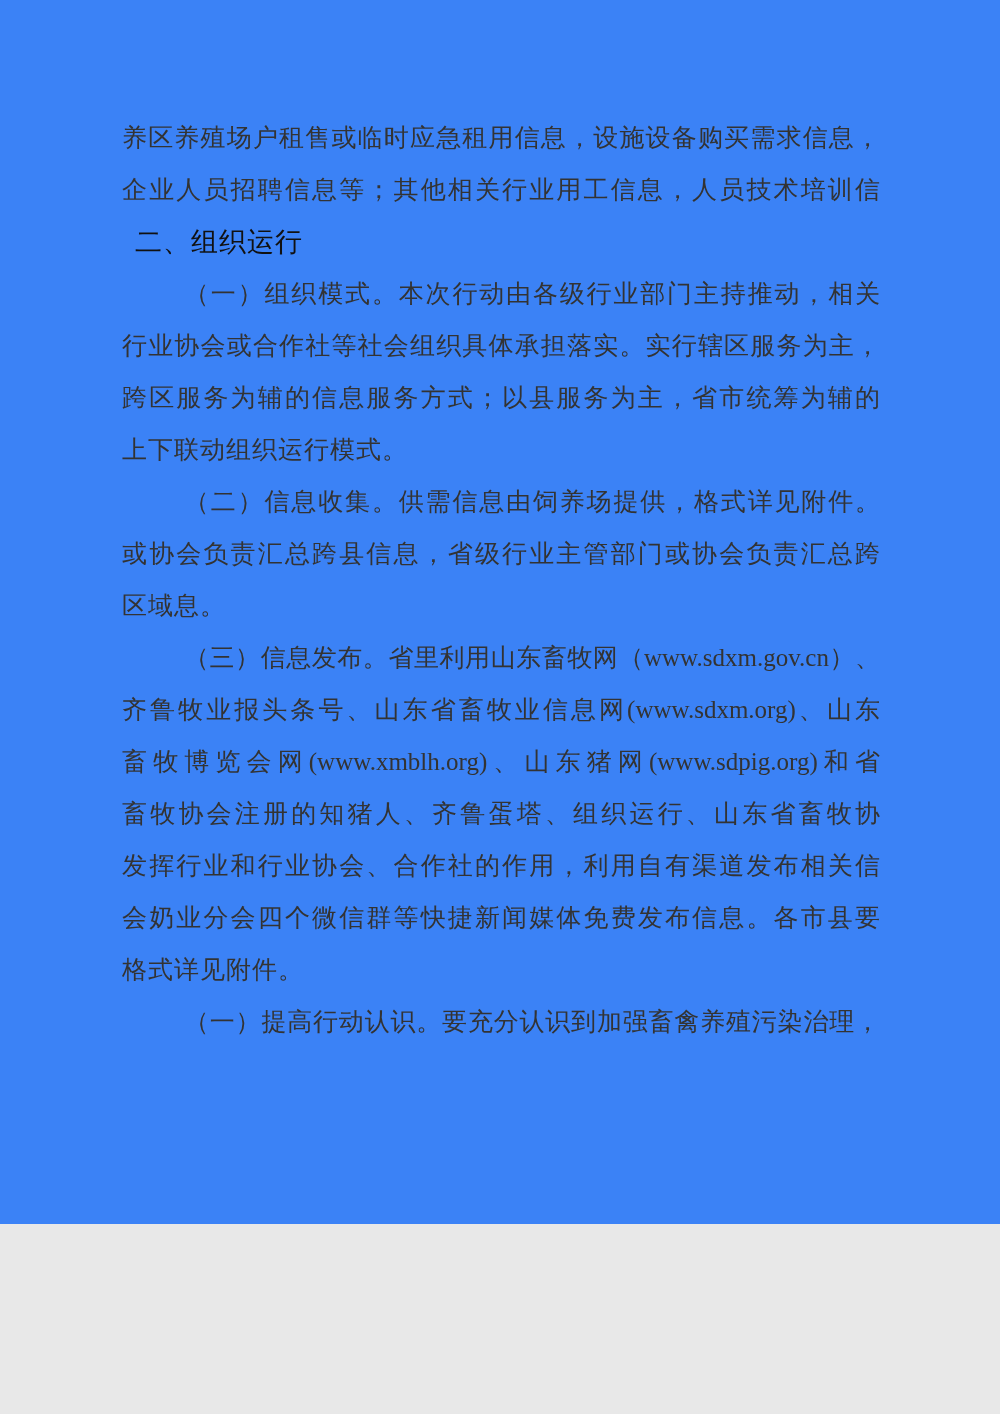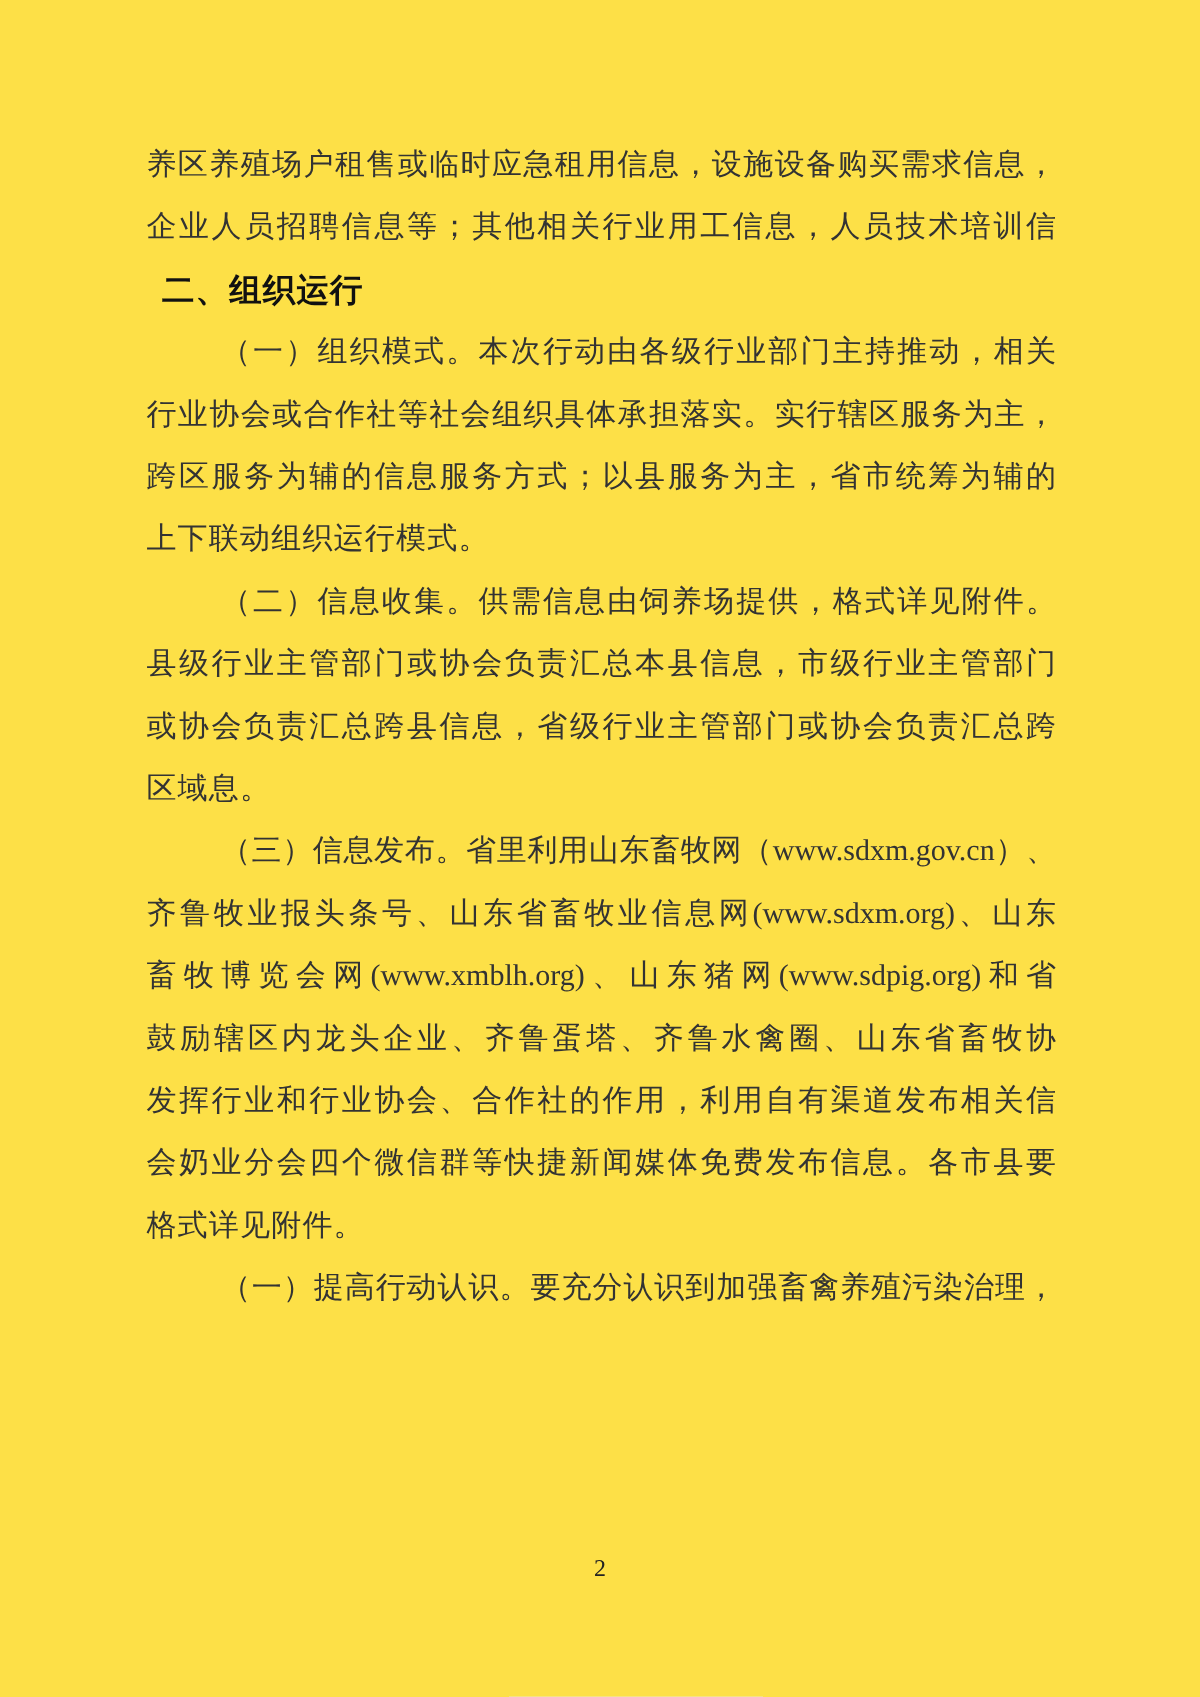--- a/index.html
+++ b/index.html
@@ -3,23 +3,23 @@
 <meta charset="utf-8">
 <style>
   html, body {
     margin: 0;
     padding: 0;
     background: #e8e8e8;
   }
   .page {
     position: relative;
     width: 1000px;
-    height: 1414px;
+    height: 1224px;
     margin: 0 auto;
-    background: #fde047;
+    background: #3b82f6;
     overflow: hidden;
     font-family: "Liberation Serif", serif;
   }
   .doc {
     position: absolute;
     left: 122px;
     top: 112px;
     width: 758px;
   }
   .line {
@@ -37,21 +37,21 @@
   }
   .line.plain {
     text-align: left;
     letter-spacing: 1px;
   }
   .line.ind {
     padding-left: 62px;
   }
   .line.heading {
     font-family: "Liberation Sans", sans-serif;
-    font-weight: bold;
+    font-weight: normal;
     color: #111111;
     font-size: 27px;
     letter-spacing: 1px;
     text-align: left;
   }
   .line.h-sec2 { padding-left: 13px; }
   .line.h-sec3 { padding-left: 53px; }
   .page-num {
     position: absolute;
     top: 1292px;
@@ -70,26 +70,25 @@
 <div class="page">
   <div class="doc">
     <div class="line just">养区养殖场户租售或临时应急租用信息，设施设备购买需求信息，</div>
     <div class="line just">企业人员招聘信息等；其他相关行业用工信息，人员技术培训信</div>
     <div class="line heading h-sec2">二、组织运行</div>
     <div class="line just ind">（一）组织模式。本次行动由各级行业部门主持推动，相关</div>
     <div class="line just">行业协会或合作社等社会组织具体承担落实。实行辖区服务为主，</div>
     <div class="line just">跨区服务为辅的信息服务方式；以县服务为主，省市统筹为辅的</div>
     <div class="line plain">上下联动组织运行模式。</div>
     <div class="line just ind">（二）信息收集。供需信息由饲养场提供，格式详见附件。</div>
-    <div class="line just">县级行业主管部门或协会负责汇总本县信息，市级行业主管部门</div>
     <div class="line just">或协会负责汇总跨县信息，省级行业主管部门或协会负责汇总跨</div>
     <div class="line plain">区域息。</div>
     <div class="line just ind">（三）信息发布。省里利用山东畜牧网（www.sdxm.gov.cn）、</div>
     <div class="line just">齐鲁牧业报头条号、山东省畜牧业信息网(www.sdxm.org)、山东</div>
     <div class="line just">畜牧博览会网(www.xmblh.org)、山东猪网(www.sdpig.org)和省</div>
-    <div class="line just">鼓励辖区内龙头企业、齐鲁蛋塔、齐鲁水禽圈、山东省畜牧协</div>
+    <div class="line just">畜牧协会注册的知猪人、齐鲁蛋塔、组织运行、山东省畜牧协</div>
     <div class="line just">发挥行业和行业协会、合作社的作用，利用自有渠道发布相关信</div>
     <div class="line just">会奶业分会四个微信群等快捷新闻媒体免费发布信息。各市县要</div>
     <div class="line plain">格式详见附件。</div>
     <div class="line just ind">（一）提高行动认识。要充分认识到加强畜禽养殖污染治理，</div>
   </div>
   <div class="page-num">2</div>
 </div>
 
 </body></html>

